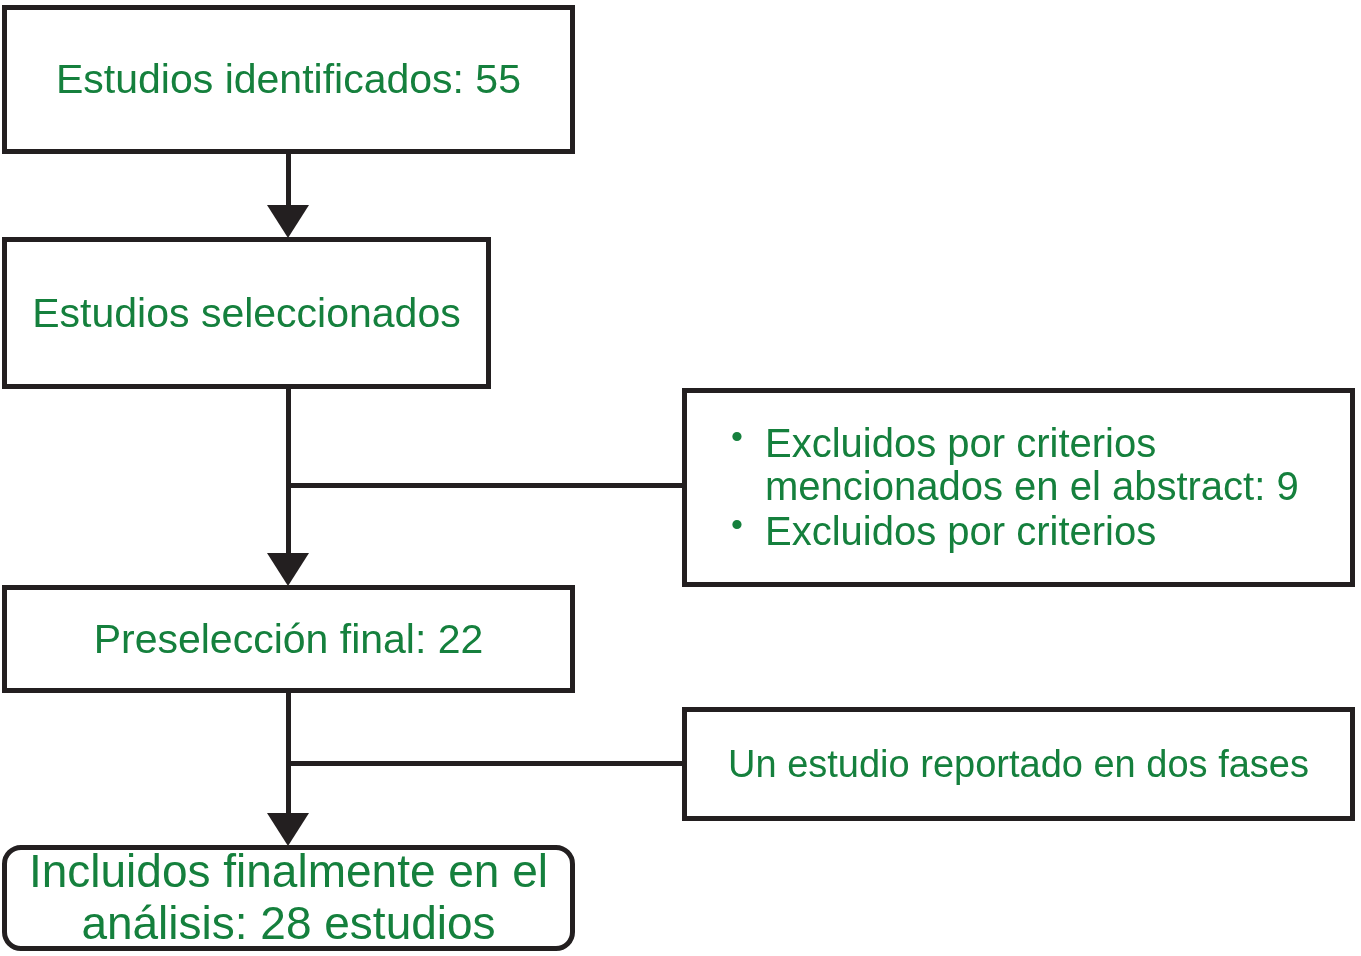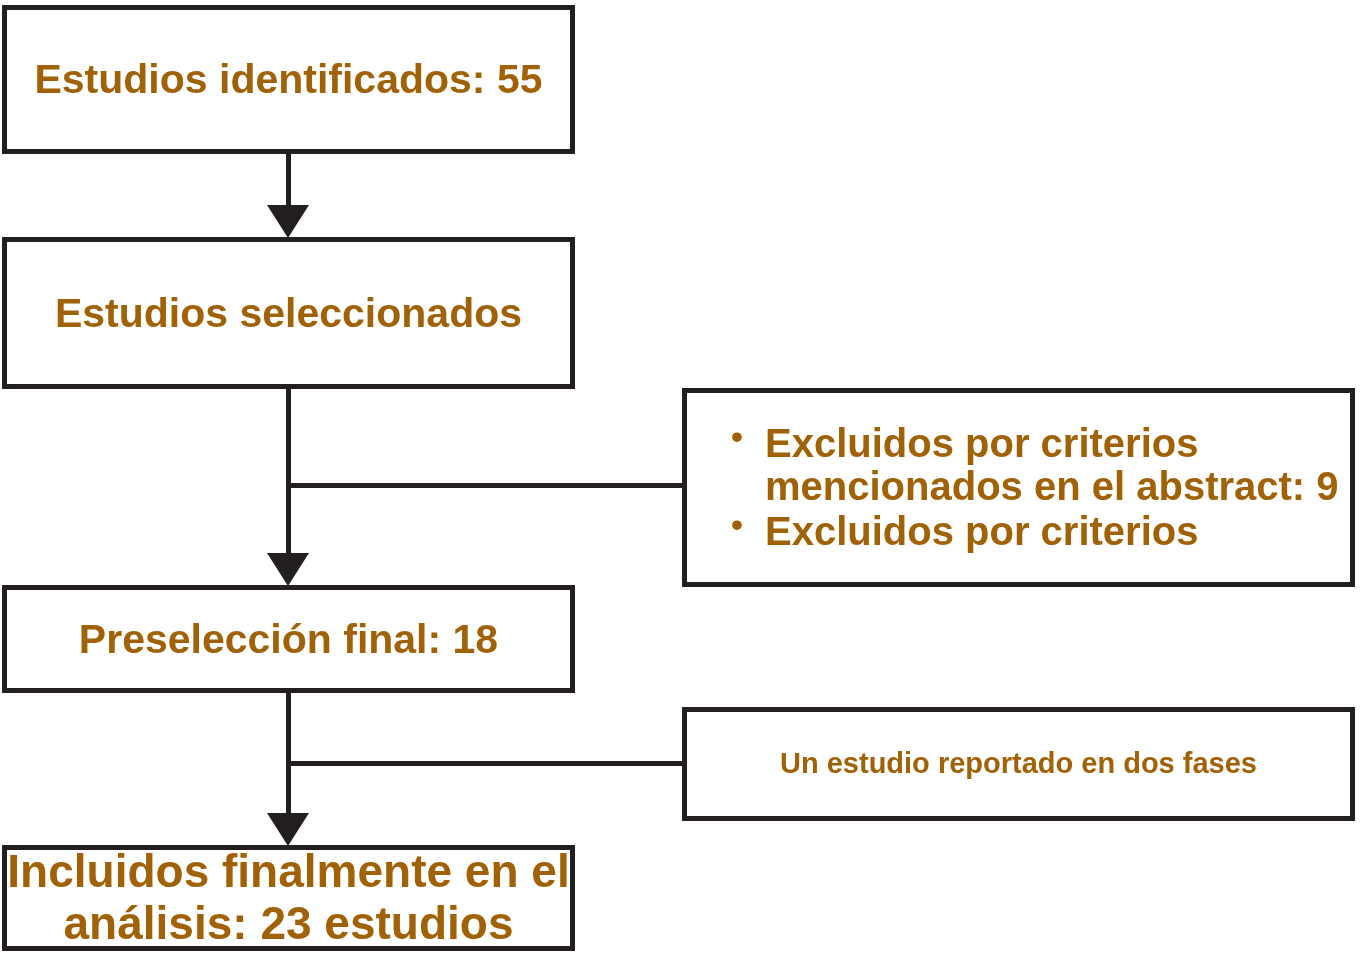--- a/index.html
+++ b/index.html
@@ -12,48 +12,47 @@
     width: 1361px;
     height: 956px;
     background: #ffffff;
     overflow: hidden;
   }
 
   .box {
     position: absolute;
     background: #ffffff;
     border: 5px solid #231f20;
-    color: #a16207;
+    color: #15803d;
     display: flex;
     flex-direction: column;
     justify-content: center;
     align-items: center;
     text-align: center;
     font-size: 41px;
     line-height: 1.22;
-    font-weight: bold;
   }
   .box .line { white-space: nowrap; }
 
   
   #box-identified   { left: 2px;  top: 5px;   width: 573px; height: 149px; }
-  #box-selected     { left: 2px;  top: 237px; width: 573px; height: 152px; }
+  #box-selected     { left: 2px;  top: 237px; width: 489px; height: 152px; }
   #box-preselection { left: 2px;  top: 585px; width: 573px; height: 108px; }
   #box-included     { left: 2px;  top: 845px; width: 573px; height: 106px;
-                      font-size: 46px; line-height: 1.12; }
+                      font-size: 46px; line-height: 1.12; border-radius: 19px; }
 
   
   #box-exclusion {
     left: 682px; top: 388px; width: 673px; height: 199px;
     font-size: 40px; line-height: 1.08;
     justify-content: center; align-items: stretch; text-align: left;
   }
   #box-twophases {
     left: 682px; top: 707px; width: 673px; height: 114px;
-    font-size: 29px;
+    font-size: 38px;
   }
 
   .bullet-list { list-style: none; }
   .bullet-list li { position: relative; padding-left: 78px; margin: 2px 0; }
   .bullet-list .bullet {
     position: absolute; left: 44px; top: -4px;
     font-size: 34px;
   }
 
   
@@ -104,29 +103,29 @@
         <div>mencionados en el abstract: 9</div>
       </li>
       <li>
         <span class="bullet">•</span>
         <div>Excluidos por criterios</div>
       </li>
     </ul>
   </div>
 
   <div class="box" id="box-preselection">
-    <div class="line">Preselección final: 18</div>
+    <div class="line">Preselección final: 22</div>
   </div>
 
   <div class="vline" id="vline-3"></div>
   <div class="hline" id="hline-twophases"></div>
   <div class="arrowhead" id="arrow-3"></div>
 
   <div class="box" id="box-twophases">
     <div class="line">Un estudio reportado en dos fases</div>
   </div>
 
   <div class="box" id="box-included">
     <div class="line">Incluidos finalmente en el</div>
-    <div class="line">análisis: 23 estudios</div>
+    <div class="line">análisis: 28 estudios</div>
   </div>
 
 </div>
 
 </body></html>

